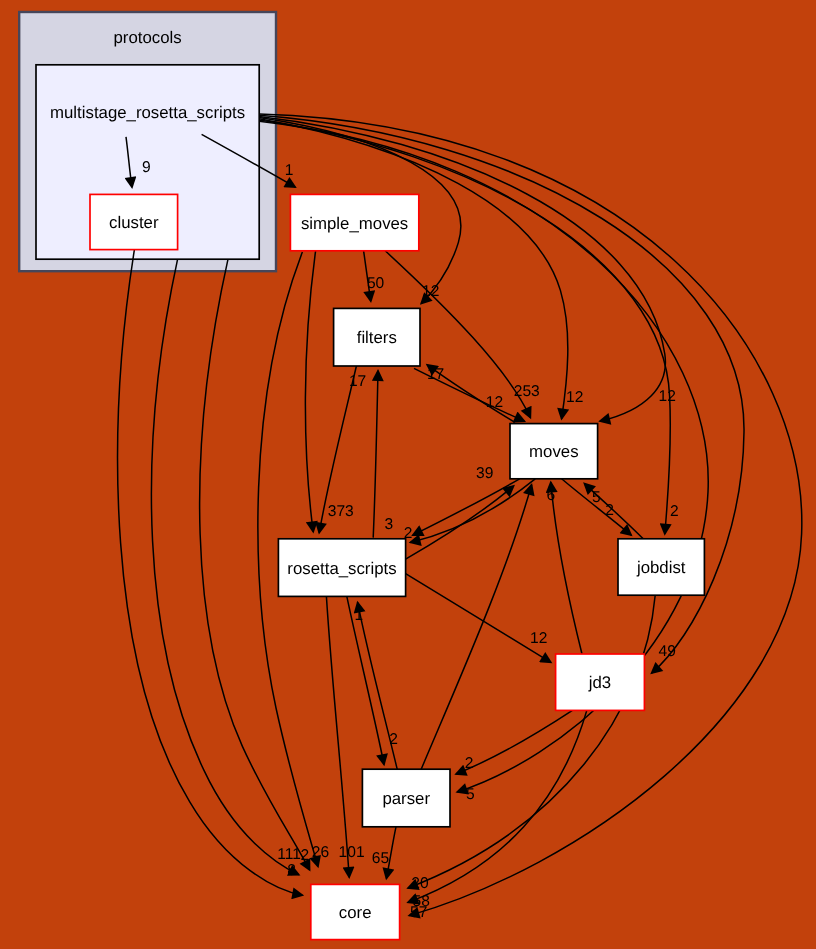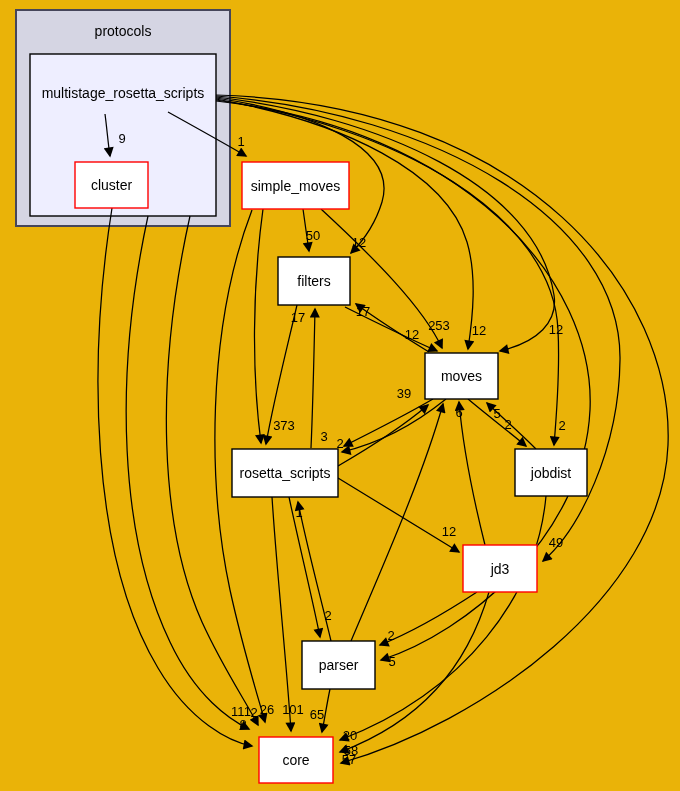--- a/index.html
+++ b/index.html
@@ -1,16 +1,16 @@
 <!DOCTYPE html>
 <html><head>
 <meta charset="utf-8">
 <style>
   html,body{margin:0;padding:0;background:#ffffff;}
-  #stage{position:relative;width:680px;height:791px;background:#eab308;overflow:hidden;
+  #stage{position:relative;width:680px;height:791px;background:#c2410c;overflow:hidden;
          font-family:"Liberation Sans", sans-serif;}
   svg{display:block}
   .node-label{font-family:"Liberation Sans", sans-serif;font-size:14px;fill:#000;}
   .cluster-label{font-family:"Liberation Sans", sans-serif;font-size:14px;fill:#000;}
   .edge-label{font-family:"Liberation Sans", sans-serif;font-size:13px;fill:#000;}
 </style>
 </head>
 <body>
 
 <div id="stage">

